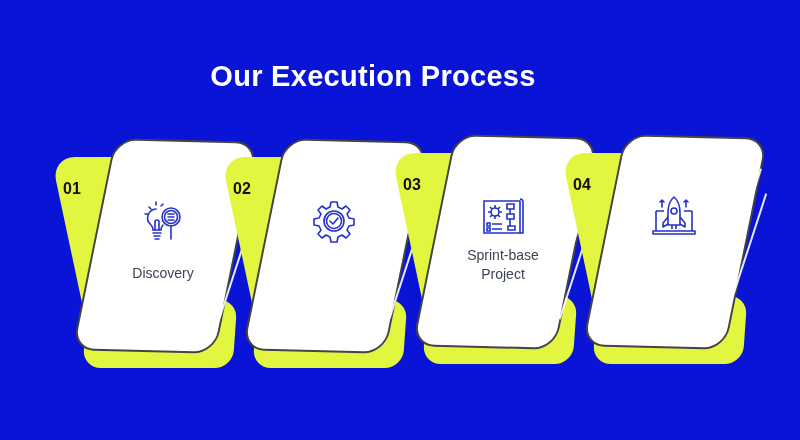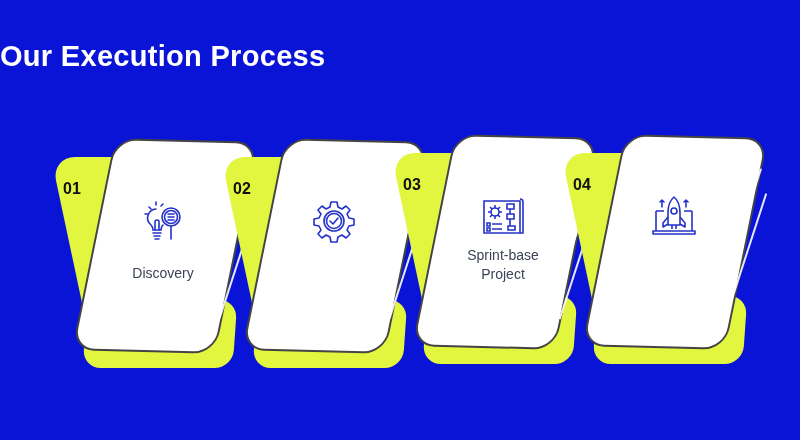--- a/index.html
+++ b/index.html
@@ -1,17 +1,17 @@
 <!DOCTYPE html>
 <html><head>
 <meta charset="utf-8">
 <style>
   html,body{margin:0;padding:0;}
   body{width:800px;height:440px;background:#0a14d6;position:relative;overflow:hidden;font-family:"Liberation Sans",sans-serif;}
-  .title{position:absolute;left:0;top:40px;width:746px;color:#fff;font-weight:bold;font-size:29px;letter-spacing:0.3px;}
+  .title{position:absolute;left:0;top:60px;width:746px;text-align:center;color:#fff;font-weight:bold;font-size:29px;letter-spacing:0.3px;}
   .step{position:absolute;top:0;left:0;width:200px;height:440px;}
   .yellow{position:absolute;background:#e2f53f;border-radius:22px;}
   .yel-a{left:-4px;top:157px;width:90px;height:210px;transform:skewX(12deg);transform-origin:top left;border-radius:24px;}
   .yel-b{left:30px;top:300px;width:150px;height:68px;transform:skewX(-4deg);border-radius:18px;}
   .num{position:absolute;top:180px;left:8px;font-weight:bold;font-size:16px;color:#111;}
   .card{position:absolute;left:38px;top:140px;width:140px;height:208px;background:#fff;border:2px solid #444;border-radius:22px;transform:skewX(-10deg) rotate(1.5deg);transform-origin:center;}
   .icon{position:absolute;left:85px;top:197px;width:48px;height:48px;}
   .label{position:absolute;left:38px;width:140px;text-align:center;color:#3c4356;font-size:14px;line-height:19px;}
   .stripe{position:absolute;width:1.5px;background:#fff;opacity:.9;transform:rotate(18deg);}
 </style>

